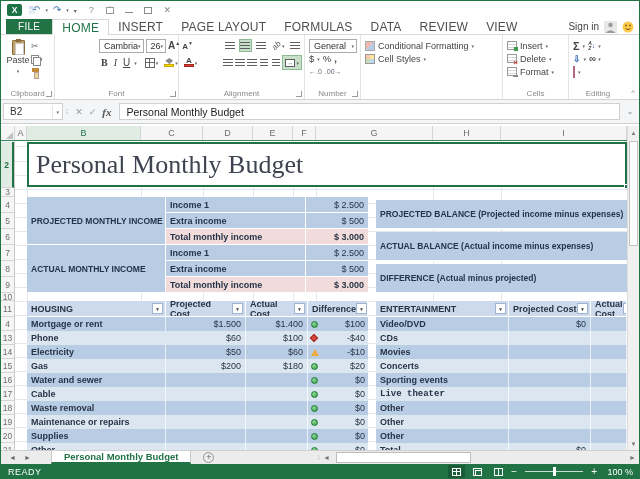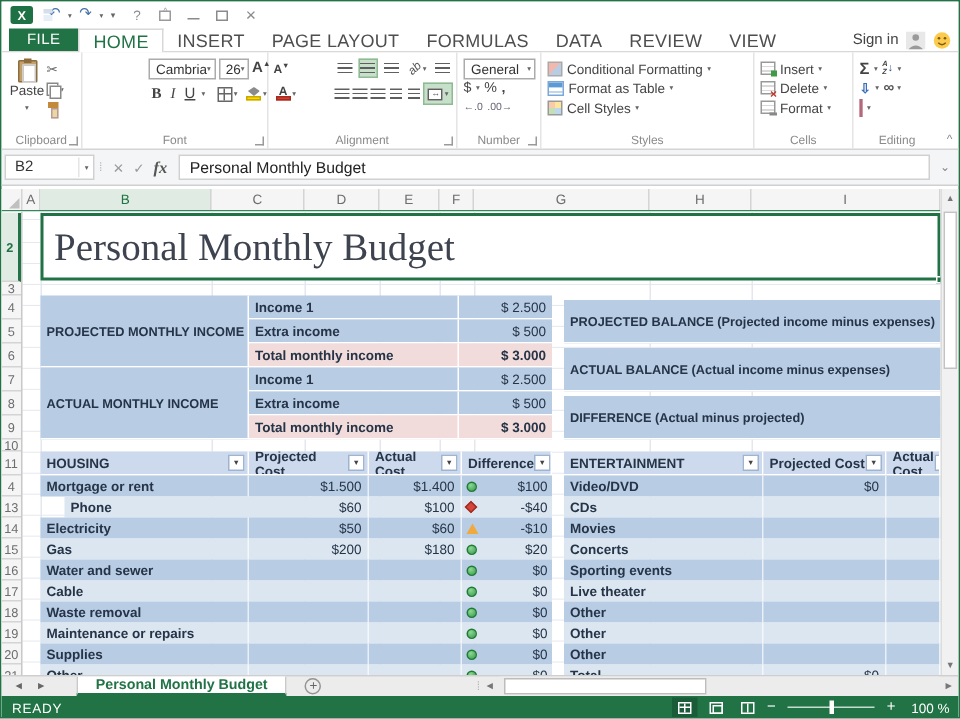--- a/index.html
+++ b/index.html
@@ -385,30 +385,24 @@
       <div class="launcher"></div>
     </div>
 
     <div class="rgroup" style="width:142px;">
       <div class="trow" style="margin-top:2px;">
         <span class="i-cf"></span>
         <span>Conditional Formatting</span>
         <span class="dd">▾</span>
       </div>
       <div class="trow">
-        <span class="i-fat"></span>
-        <span>Format as Table</span>
-        <span class="dd">▾</span>
-      </div>
-      <div class="trow">
         <span class="i-cs"></span>
         <span>Cell Styles</span>
         <span class="dd">▾</span>
       </div>
-      <div class="glabel">Styles</div>
     </div>
 
     <div class="rgroup" style="width:66px;">
       <div class="trow" style="margin-top:2px;">
         <span class="mgrid ins"></span>
         <span>Insert</span>
         <span class="dd">▾</span>
       </div>
       <div class="trow">
         <span class="mgrid del"></span>
@@ -567,21 +561,21 @@
             <span>Actual Cost</span>
             <span class="flt">▼</span>
           </div>
           <div class="cell tname trow-med" style="left: 26px; top: 176px; width: 139px; height: 14px;">Mortgage or rent</div>
           <div class="cell tval trow-med" style="left: 165px; top: 176px; width: 80px; height: 14px;">$1.500</div>
           <div class="cell tval trow-med" style="left: 245px; top: 176px; width: 62px; height: 14px;">$1.400</div>
           <div class="cell tdiff trow-med" style="left: 307px; top: 176px; width: 60px; height: 14px;">
             <span class="kpi dot"></span>
             <span class="dval">$100</span>
           </div>
-          <div class="cell tname trow-light" style="left: 42px; top: 190px; width: 164px; height: 14px;">Phone</div>
+          <div class="cell tname trow-light" style="left: 26px; top: 190px; width: 164px; height: 14px;">Phone</div>
           <div class="cell tval trow-light" style="left: 165px; top: 190px; width: 80px; height: 14px;">$60</div>
           <div class="cell tval trow-light" style="left: 245px; top: 190px; width: 62px; height: 14px;">$100</div>
           <div class="cell tdiff trow-light" style="left: 307px; top: 190px; width: 60px; height: 14px;">
             <span class="kpi diamond"></span>
             <span class="dval">-$40</span>
           </div>
           <div class="cell tname trow-med" style="left: 26px; top: 204px; width: 139px; height: 14px;">Electricity</div>
           <div class="cell tval trow-med" style="left: 165px; top: 204px; width: 80px; height: 14px;">$50</div>
           <div class="cell tval trow-med" style="left: 245px; top: 204px; width: 62px; height: 14px;">$60</div>
           <div class="cell tdiff trow-med" style="left: 307px; top: 204px; width: 60px; height: 14px;">
@@ -645,21 +639,21 @@
           <div class="cell tval trow-light" style="left: 590px; top: 190px; width: 36px; height: 14px;"></div>
           <div class="cell tname trow-med" style="left: 375px; top: 204px; width: 133px; height: 14px;">Movies</div>
           <div class="cell tval trow-med" style="left: 508px; top: 204px; width: 82px; height: 14px;"></div>
           <div class="cell tval trow-med" style="left: 590px; top: 204px; width: 36px; height: 14px;"></div>
           <div class="cell tname trow-light" style="left: 375px; top: 218px; width: 133px; height: 14px;">Concerts</div>
           <div class="cell tval trow-light" style="left: 508px; top: 218px; width: 82px; height: 14px;"></div>
           <div class="cell tval trow-light" style="left: 590px; top: 218px; width: 36px; height: 14px;"></div>
           <div class="cell tname trow-med" style="left: 375px; top: 232px; width: 133px; height: 14px;">Sporting events</div>
           <div class="cell tval trow-med" style="left: 508px; top: 232px; width: 82px; height: 14px;"></div>
           <div class="cell tval trow-med" style="left: 590px; top: 232px; width: 36px; height: 14px;"></div>
-          <div class="cell tname trow-light" style="left: 375px; top: 246px; width: 133px; height: 14px;">Live theater</div>
+          <div class="cell tname trow-light" style="left: 375px; top: 246px; width: 133px; height: 14px; font-family: Liberation Mono, monospace;">Live theater</div>
           <div class="cell tval trow-light" style="left: 508px; top: 246px; width: 82px; height: 14px;"></div>
           <div class="cell tval trow-light" style="left: 590px; top: 246px; width: 36px; height: 14px;"></div>
           <div class="cell tname trow-med" style="left: 375px; top: 260px; width: 133px; height: 14px;">Other</div>
           <div class="cell tval trow-med" style="left: 508px; top: 260px; width: 82px; height: 14px;"></div>
           <div class="cell tval trow-med" style="left: 590px; top: 260px; width: 36px; height: 14px;"></div>
           <div class="cell tname trow-light" style="left: 375px; top: 274px; width: 133px; height: 14px;">Other</div>
           <div class="cell tval trow-light" style="left: 508px; top: 274px; width: 82px; height: 14px;"></div>
           <div class="cell tval trow-light" style="left: 590px; top: 274px; width: 36px; height: 14px;"></div>
           <div class="cell tname trow-med" style="left: 375px; top: 288px; width: 133px; height: 14px;">Other</div>
           <div class="cell tval trow-med" style="left: 508px; top: 288px; width: 82px; height: 14px;"></div>

